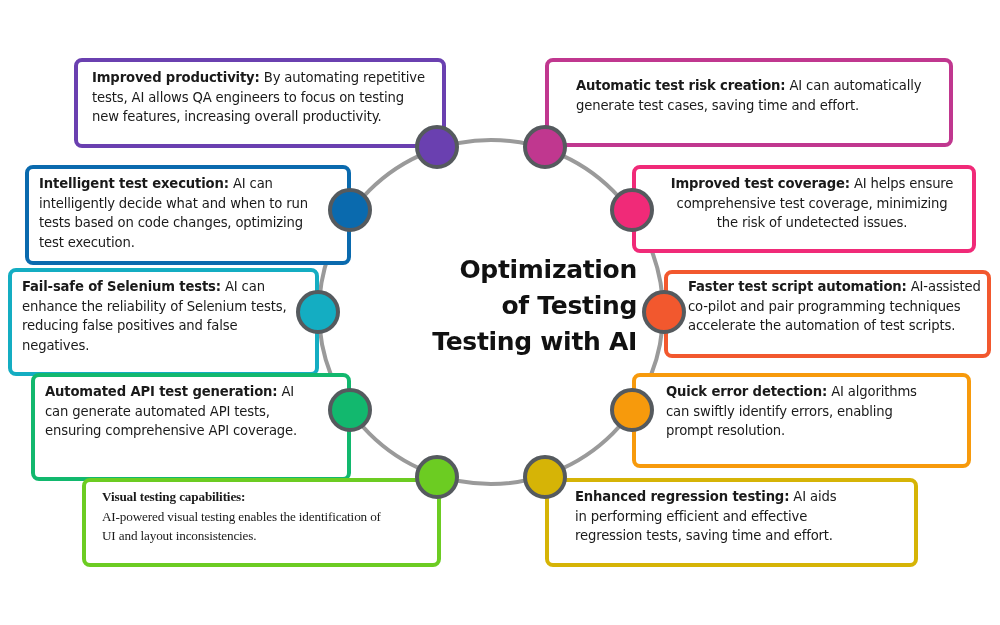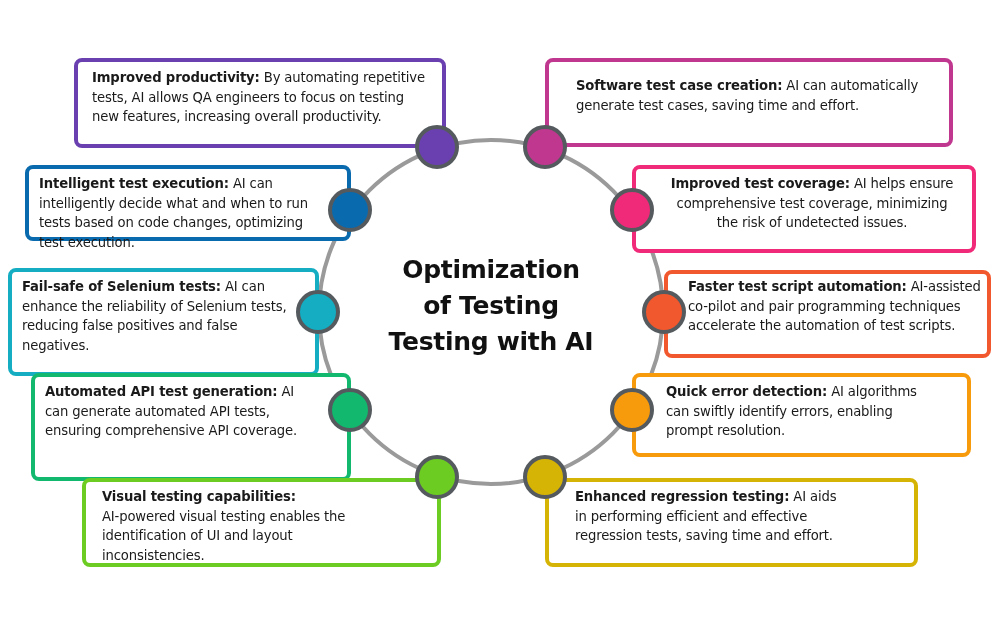--- a/index.html
+++ b/index.html
@@ -4,63 +4,63 @@
 <style>
   html, body { margin:0; padding:0; background:#ffffff; }
   body { width:1000px; height:625px; position:relative; overflow:hidden;
          font-family:"DejaVu Sans", sans-serif; color:#1a1a1a; }
   .ring { position:absolute; left:0; top:0; width:1000px; height:625px; }
   .box { position:absolute; box-sizing:border-box; border:4px solid; border-radius:8px;
          background:#fff; font-size:13.2px; line-height:19.5px; letter-spacing:-0.15px; }
   .box .title { font-weight:bold; }
   .node { position:absolute; width:44px; height:44px; box-sizing:border-box;
           border:4px solid #555a5e; border-radius:50%; }
-  .center-title { position:absolute; left:345px; top:252px; width:292px; text-align:center;
+  .center-title { position:absolute; left:345px; top:252px; width:292px; text-align:right;
                   font-weight:bold; font-size:25px; line-height:36px; letter-spacing:-0.3px; color:#111; }
 </style>
 </head>
 <body>
 
 <svg class="ring" viewBox="0 0 1000 625">
   <circle cx="491" cy="312" r="172" fill="none" stroke="#9a9a9a" stroke-width="4"></circle>
 </svg>
 
 <div class="box" style="left:74px; top:58px; width:372px; height:90px; border-color:#6a40b0; padding:6px 12px 0 14px;">
   <span class="title">Improved productivity:</span><span> By automating repetitive tests, AI allows QA engineers to focus on testing new features, increasing overall productivity.</span>
 </div>
 
 <div class="box" style="left:545px; top:58px; width:408px; height:89px; border-color:#c0378f; padding:14px 20px 0 27px;">
-  <span class="title">Software test case creation:</span><span> AI can automatically generate test cases, saving time and effort.</span>
+  <span class="title">Automatic test risk creation:</span><span> AI can automatically generate test cases, saving time and effort.</span>
 </div>
 
-<div class="box" style="left:25px; top:165px; width:326px; height:76px; border-color:#0a6aae; padding:5px 28px 0 10px;">
+<div class="box" style="left:25px; top:165px; width:326px; height:100px; border-color:#0a6aae; padding:5px 28px 0 10px;">
   <span class="title">Intelligent test execution:</span><span> AI can intelligently decide what and when to run tests based on code changes, optimizing test execution.</span>
 </div>
 
 <div class="box" style="left:632px; top:165px; width:344px; height:88px; border-color:#f02a78; padding:5px 14px 0 30px;text-align:center;">
   <span class="title">Improved test coverage:</span><span> AI helps ensure comprehensive test coverage, minimizing the risk of undetected issues.</span>
 </div>
 
 <div class="box" style="left:8px; top:268px; width:311px; height:108px; border-color:#14adc2; padding:5px 28px 0 10px;">
   <span class="title">Fail-safe of Selenium tests:</span><span> AI can enhance the reliability of Selenium tests, reducing false positives and false negatives.</span>
 </div>
 
 <div class="box" style="left:664px; top:270px; width:327px; height:88px; border-color:#f2582e; padding:3px 4px 0 20px;">
   <span class="title">Faster test script automation:</span><span> AI-assisted co-pilot and pair programming techniques accelerate the automation of test scripts.</span>
 </div>
 
 <div class="box" style="left:31px; top:373px; width:320px; height:108px; border-color:#12b86e; padding:5px 28px 0 10px;">
   <span class="title">Automated API test generation:</span><span> AI can generate automated API tests, ensuring comprehensive API coverage.</span>
 </div>
 
-<div class="box" style="left:632px; top:373px; width:339px; height:84px; border-color:#f79a0c; padding:5px 40px 0 30px;">
+<div class="box" style="left:632px; top:373px; width:339px; height:95px; border-color:#f79a0c; padding:5px 40px 0 30px;">
   <span class="title">Quick error detection:</span><span> AI algorithms can swiftly identify errors, enabling prompt resolution.</span>
 </div>
 
-<div class="box" style="left:82px; top:478px; width:359px; height:89px; border-color:#6ccc22; padding:5px 40px 0 16px;">
+<div class="box" style="left:82px; top:478px; width:359px; height:89px; border-color:#6ccc22; padding:5px 40px 0 16px;font-family:Liberation Serif, serif;">
   <span class="title">Visual testing capabilities:</span><br><span> AI-powered visual testing enables the identification of UI and layout inconsistencies.</span>
 </div>
 
 <div class="box" style="left:545px; top:478px; width:373px; height:89px; border-color:#d6b406; padding:5px 74px 0 26px;">
   <span class="title">Enhanced regression testing:</span><span> AI aids in performing efficient and effective regression tests, saving time and effort.</span>
 </div>
 
 <div class="node" style="left:415px; top:125px; background:#6a40b0;"></div>
 <div class="node" style="left:523px; top:125px; background:#c0378f;"></div>
 <div class="node" style="left:328px; top:188px; background:#0a6aae;"></div>

